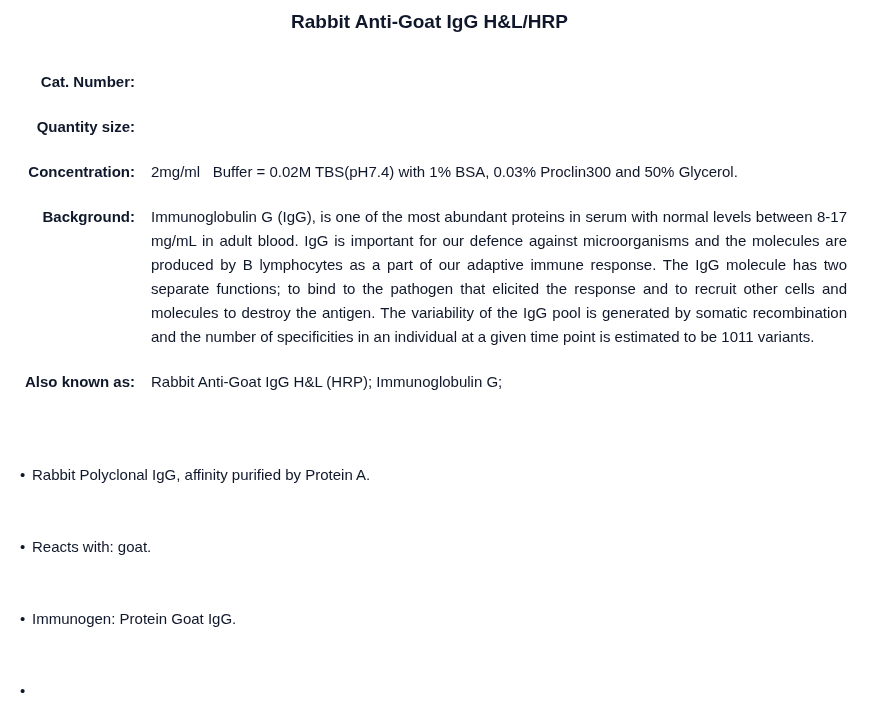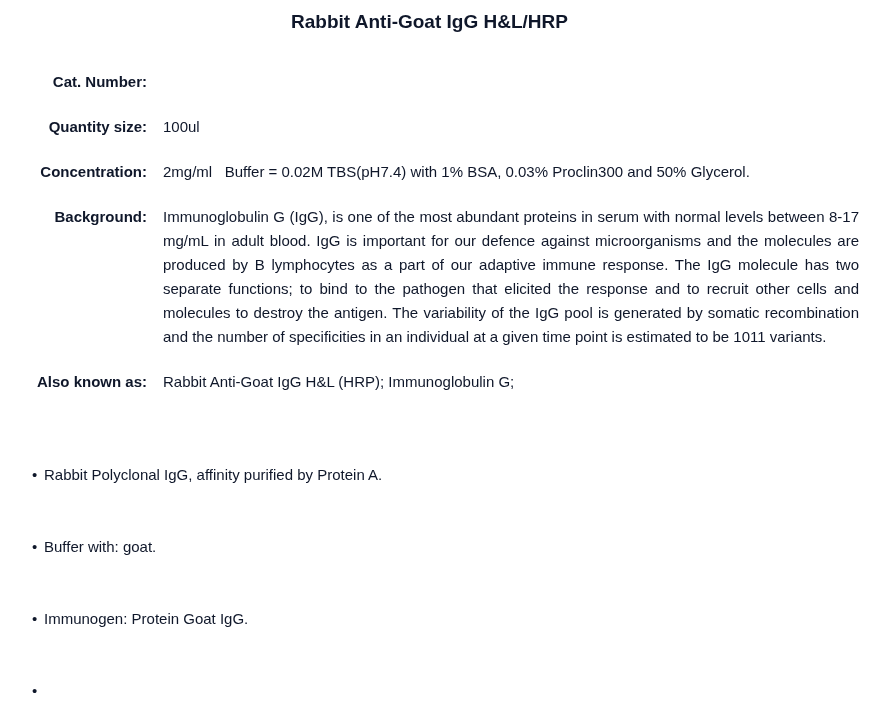--- a/index.html
+++ b/index.html
@@ -26,21 +26,20 @@
     line-height: 22px;
   }
   .sections {
     margin-top: 37px;
   }
   .row {
     display: flex;
     align-items: flex-start;
     margin-bottom: 21px;
     line-height: 24px;
-    padding-left: 12px;
   }
   .label {
     width: 135px;
     min-width: 135px;
     text-align: right;
     font-weight: bold;
   }
   .content {
     margin-left: 16px;
     width: 696px;
@@ -67,21 +66,20 @@
   <h1 class="title">Rabbit Anti-Goat IgG H&amp;L/HRP</h1>
 
   <div class="sections">
 
     <div class="row">
       <div class="label">Cat. Number:</div>
     </div>
 
     <div class="row">
       <div class="label">Quantity size:</div>
-      <div class="content">100ul</div>
     </div>
 
     <div class="row">
       <div class="label">Concentration:</div>
       <div class="content">2mg/ml   Buffer = 0.02M TBS(pH7.4) with 1% BSA, 0.03% Proclin300 and 50% Glycerol.</div>
     </div>
 
     <div class="row">
       <div class="label">Background:</div>
       <div class="content justify">Immunoglobulin G (IgG), is one of the most abundant proteins in serum with normal levels between 8-17 mg/mL in adult blood. IgG is important for our defence against microorganisms and the molecules are produced by B lymphocytes as a part of our adaptive immune response. The IgG molecule has two separate functions; to bind to the pathogen that elicited the response and to recruit other cells and molecules to destroy the antigen. The variability of the IgG pool is generated by somatic recombination and the number of specificities in an individual at a given time point is estimated to be 1011 variants.</div>
@@ -93,21 +91,21 @@
     </div>
 
     <div class="row">
       <div class="content">
         <div class="bullet-line">
           <span class="bullet">•</span>
           <span>Rabbit Polyclonal IgG, affinity purified by Protein A.</span>
         </div>
         <div class="bullet-line">
           <span class="bullet">•</span>
-          <span>Buffer with: goat.</span>
+          <span>Reacts with: goat.</span>
         </div>
         <div class="bullet-line">
           <span class="bullet">•</span>
           <span>Immunogen: Protein Goat IgG.</span>
         </div>
         <div class="bullet-line">
           <span class="bullet">•</span>
         </div>
       </div>
     </div>

